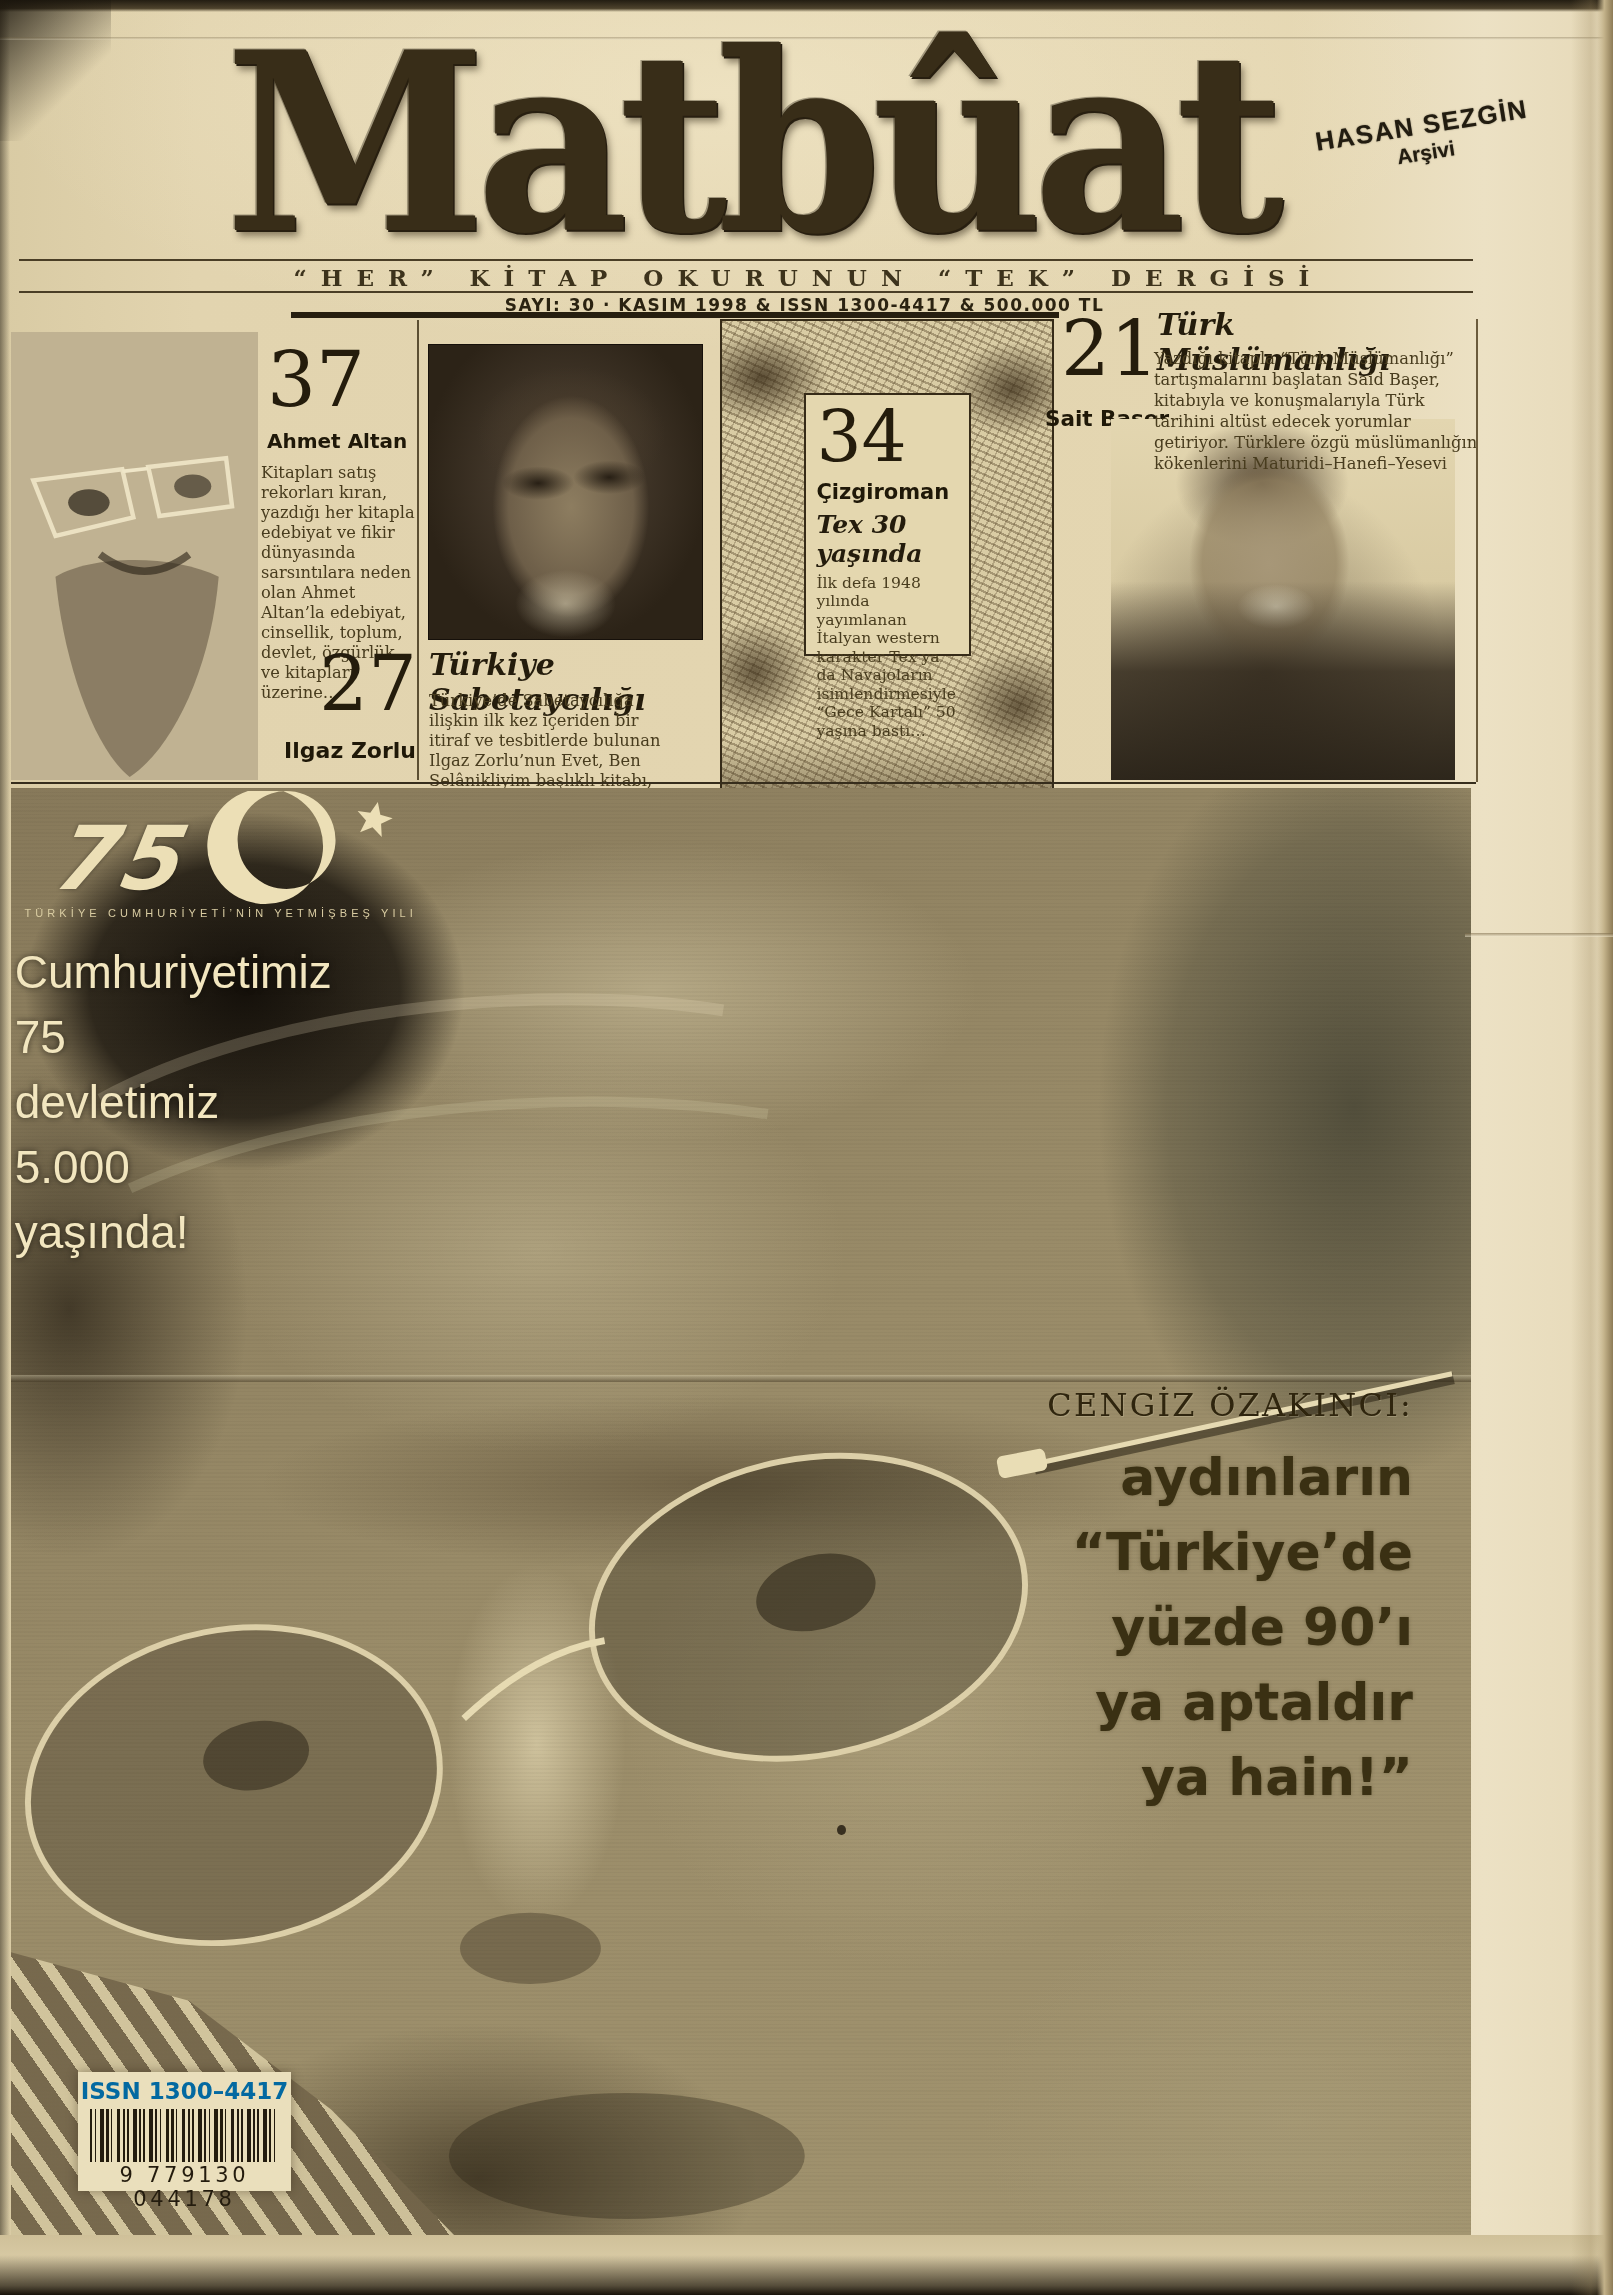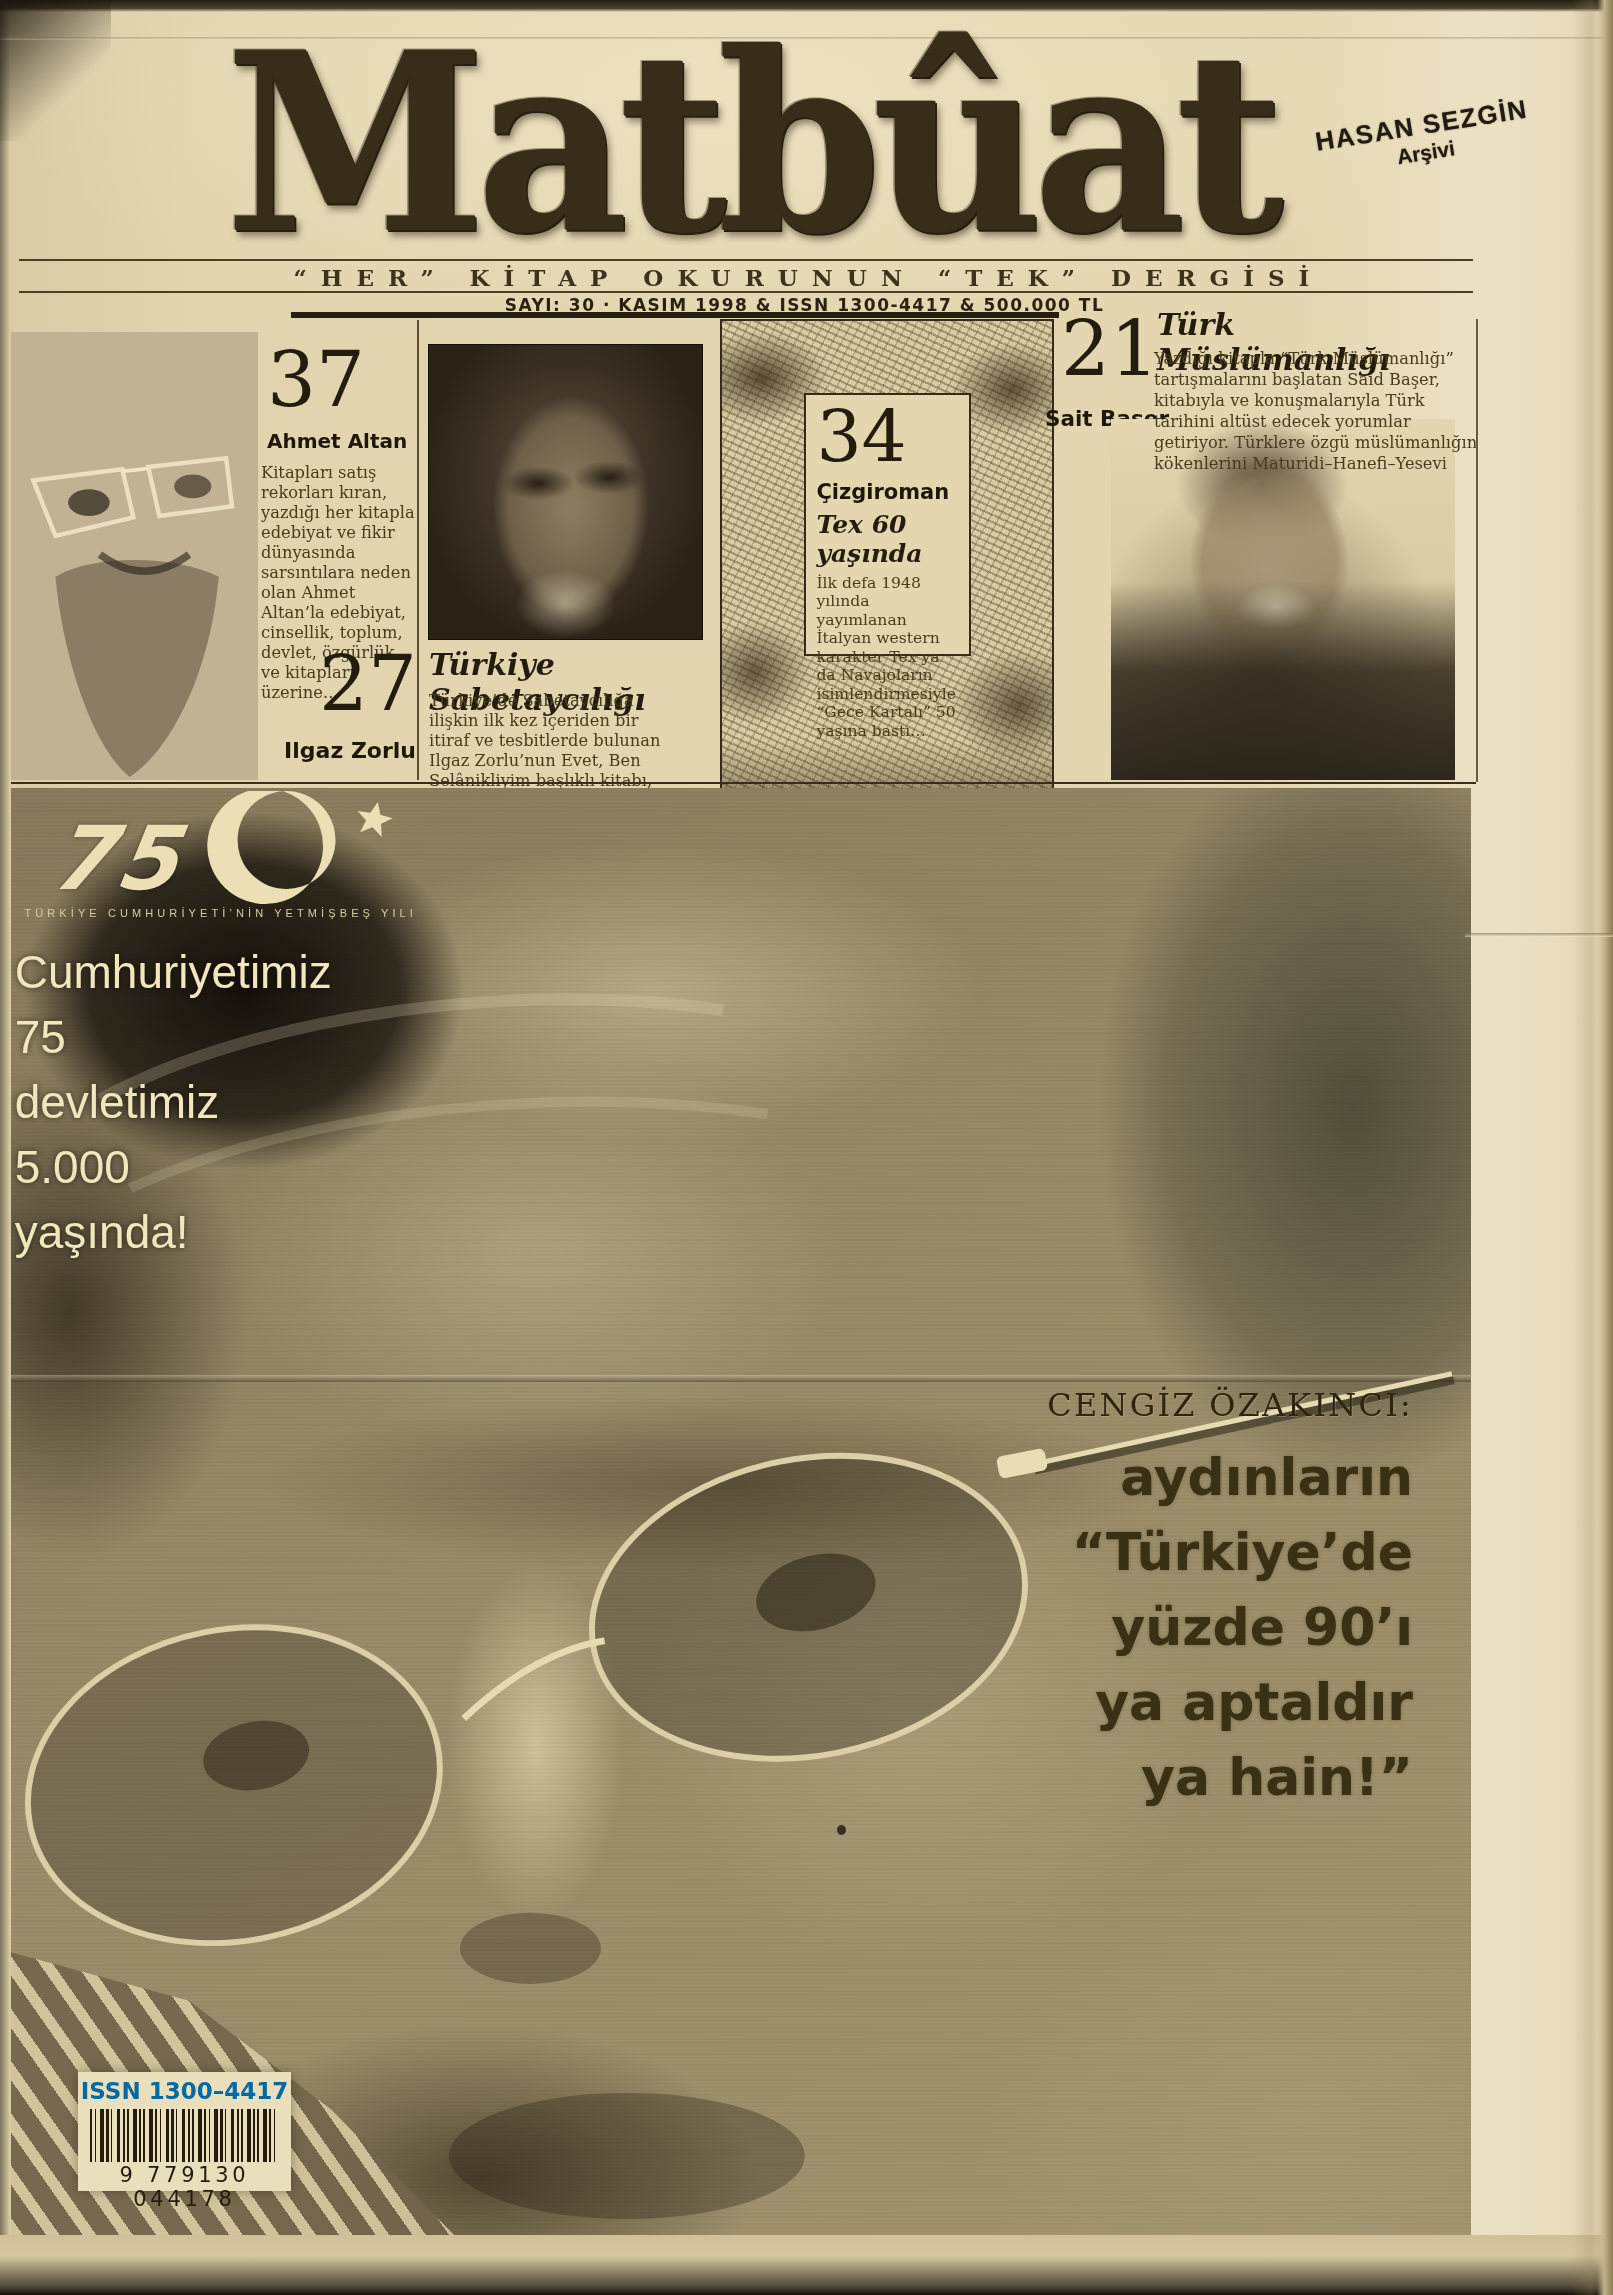--- a/index.html
+++ b/index.html
@@ -204,21 +204,21 @@
   <div class="abs" id="photo-zorlu"></div>
   <div class="abs feat-num" id="f27-num">27</div>
   <div class="abs feat-label" id="f27-label">Ilgaz Zorlu</div>
   <div class="abs feat-title" id="f27-title">Türkiye Sabetaycılığı</div>
   <div class="abs feat-body" id="f27-body">Türkiye’de Sabetaycılığa ilişkin ilk kez içeriden bir itiraf ve tesbitlerde bulunan Ilgaz Zorlu’nun Evet, Ben Selânikliyim başlıklı kitabı, son günlerin en çok satan kitapları arasında…</div>
 
   <div class="abs" id="comic">
     <div id="comic-box">
       <div class="feat-num">34</div>
       <div class="feat-label">Çizgiroman</div>
-      <div class="feat-title">Tex 60 yaşında</div>
+      <div class="feat-title">Tex 30 yaşında</div>
       <div class="feat-body">İlk defa 1948 yılında yayımlanan İtalyan western karakter Tex ya da Navajoların isimlendirmesiyle “Gece Kartalı” 50 yaşına bastı…</div>
     </div>
   </div>
 
   <div class="abs feat-num" id="f21-num">21</div>
   <div class="abs feat-label" id="f21-label">Sait Başer</div>
   <div class="abs feat-title" id="f21-title">Türk Müslümanlığı</div>
   <div class="abs" id="photo-baser"></div>
   <div class="abs feat-body" id="f21-intro">Yazdığı kitapla “Türk Müslümanlığı” tartışmalarını başlatan Said Başer, kitabıyla ve konuşmalarıyla Türk tarihini altüst edecek yorumlar getiriyor. Türklere özgü müslümanlığın kökenlerini Maturidi–Hanefi–Yesevi</div>
   <div class="abs" id="vrule2"></div>

